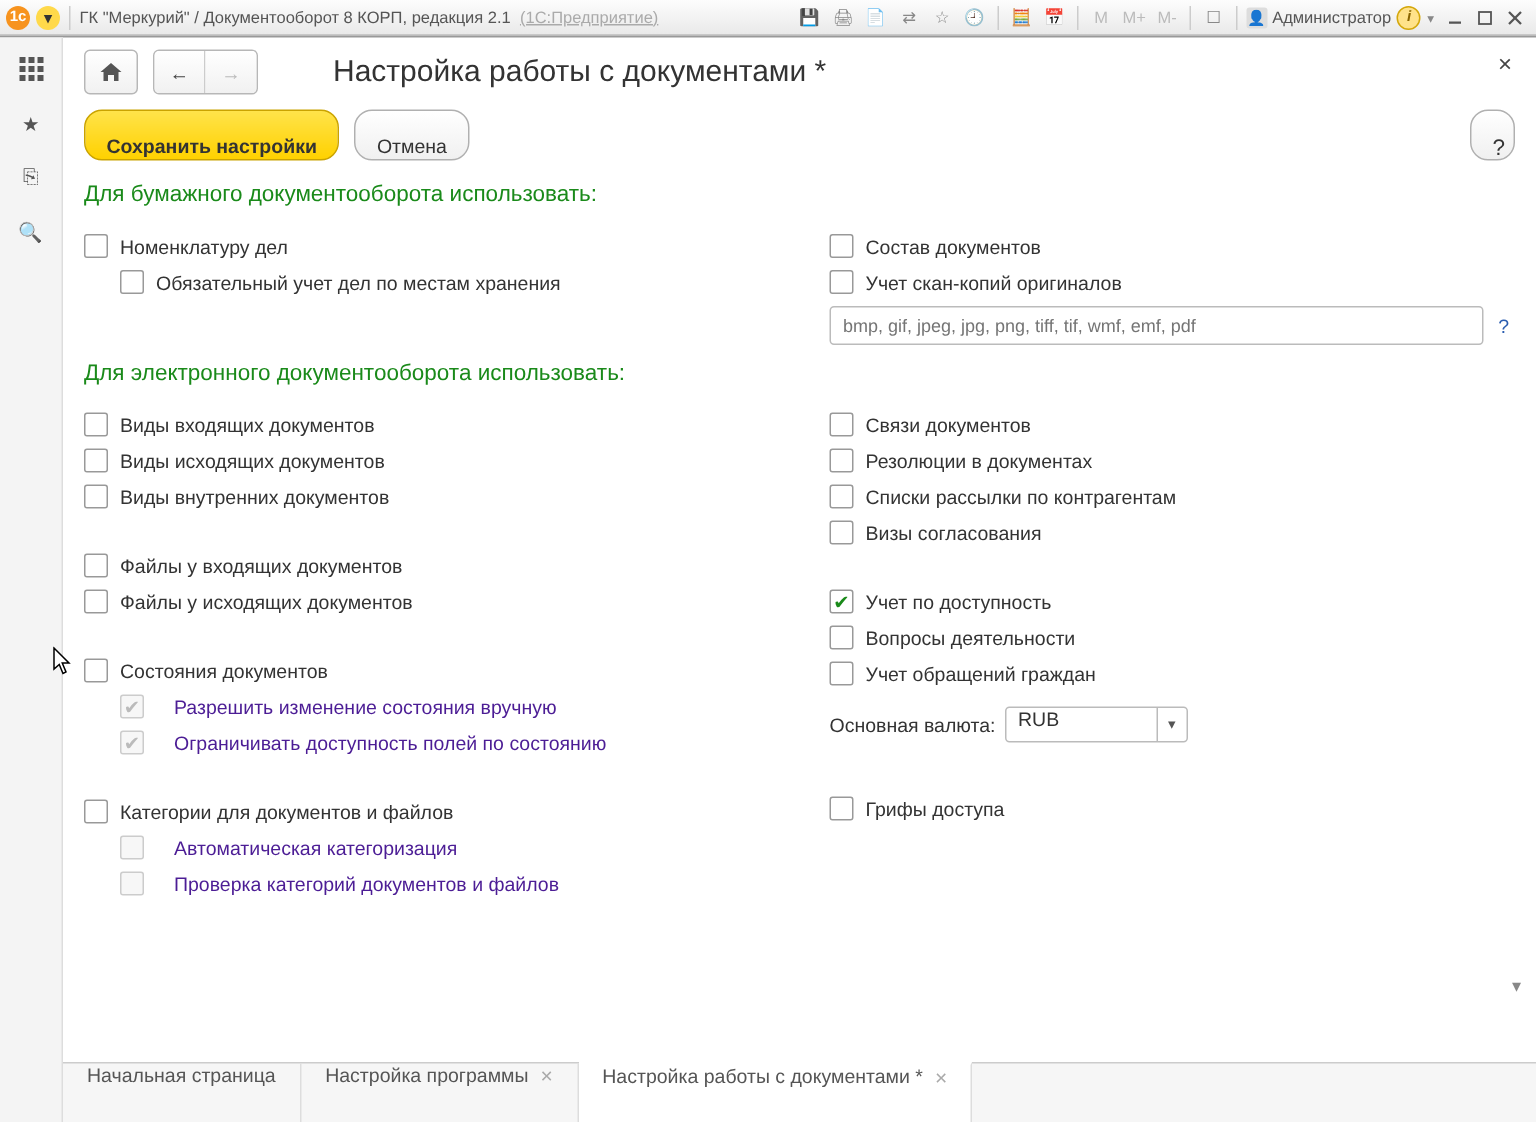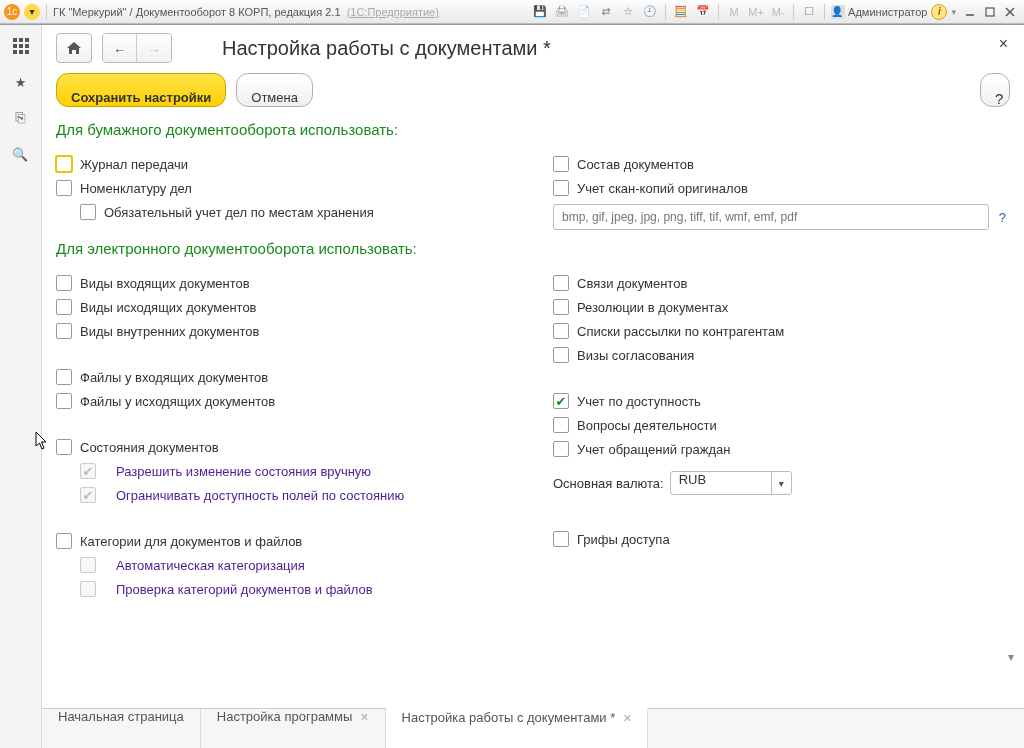--- a/index.html
+++ b/index.html
@@ -21,20 +21,21 @@
     display: flex;
     align-items: center;
     padding: 0 4px;
     gap: 4px;
     font-size: 11px;
   }
   .tb-icon {
     width: 16px; height: 16px; border-radius: 50%;
     display:inline-flex;align-items:center;justify-content:center;
     font-size:10px;
+    font-weight:bold;
   }
   .tb-icon.orange { background:#f7931e; color:#fff; }
   .tb-icon.yellow { background:#ffd94a; }
   .tb-sep { width:1px; height:16px; background:#ccc; margin:0 2px; }
   .tb-title { color:#555; }
   .tb-title .faded { color:#aaa;text-decoration:underline; }
   .tb-spacer { flex:1; }
   .tb-btn {
     width:18px;height:16px;display:inline-flex;align-items:center;justify-content:center;
     color:#888;font-size:11px;cursor:pointer;
@@ -233,24 +234,20 @@
       <div class="action-row">
         <button class="btn primary">Сохранить настройки</button>
         <button class="btn">Отмена</button>
         <button class="btn help-btn">?</button>
       </div>
 
       <div class="section-head">Для бумажного документооборота использовать:</div>
       <div class="cols">
         <div class="col">
           <div class="chk-row">
-              <span class="chk focus"></span>
-              <span>Журнал передачи</span>
-            </div>
-          <div class="chk-row">
               <span class="chk"></span>
               <span>Номенклатуру дел</span>
             </div>
           <div class="chk-row indent">
               <span class="chk"></span>
               <span>Обязательный учет дел по местам хранения</span>
             </div>
         </div>
         <div class="col">
           <div class="chk-row">

